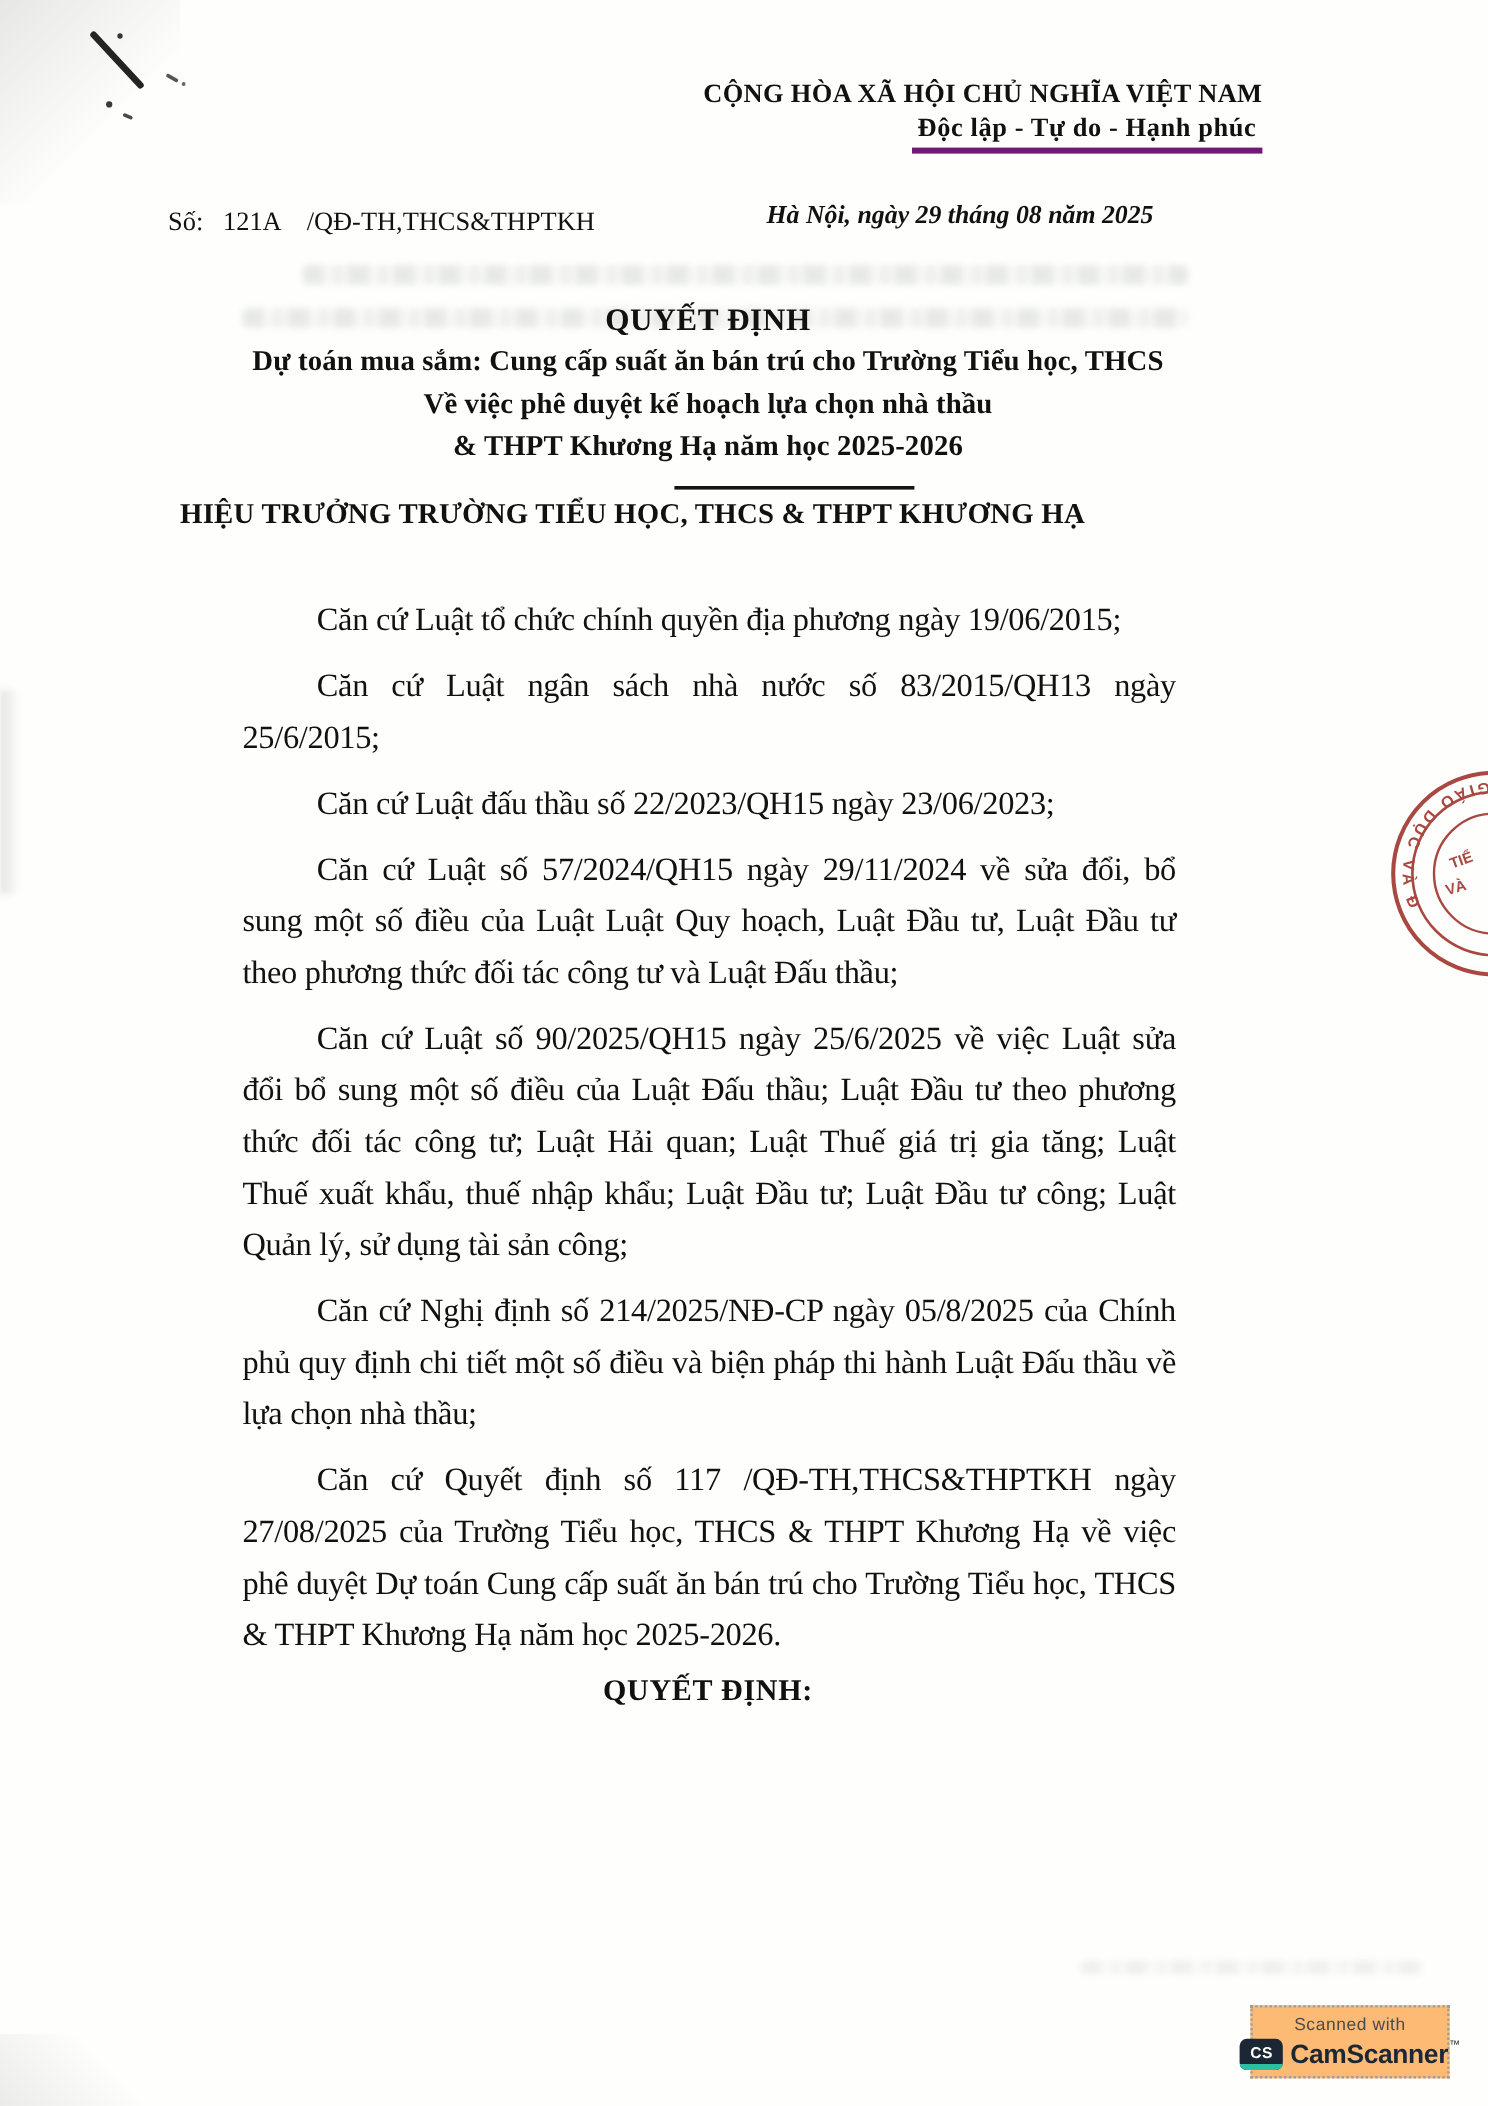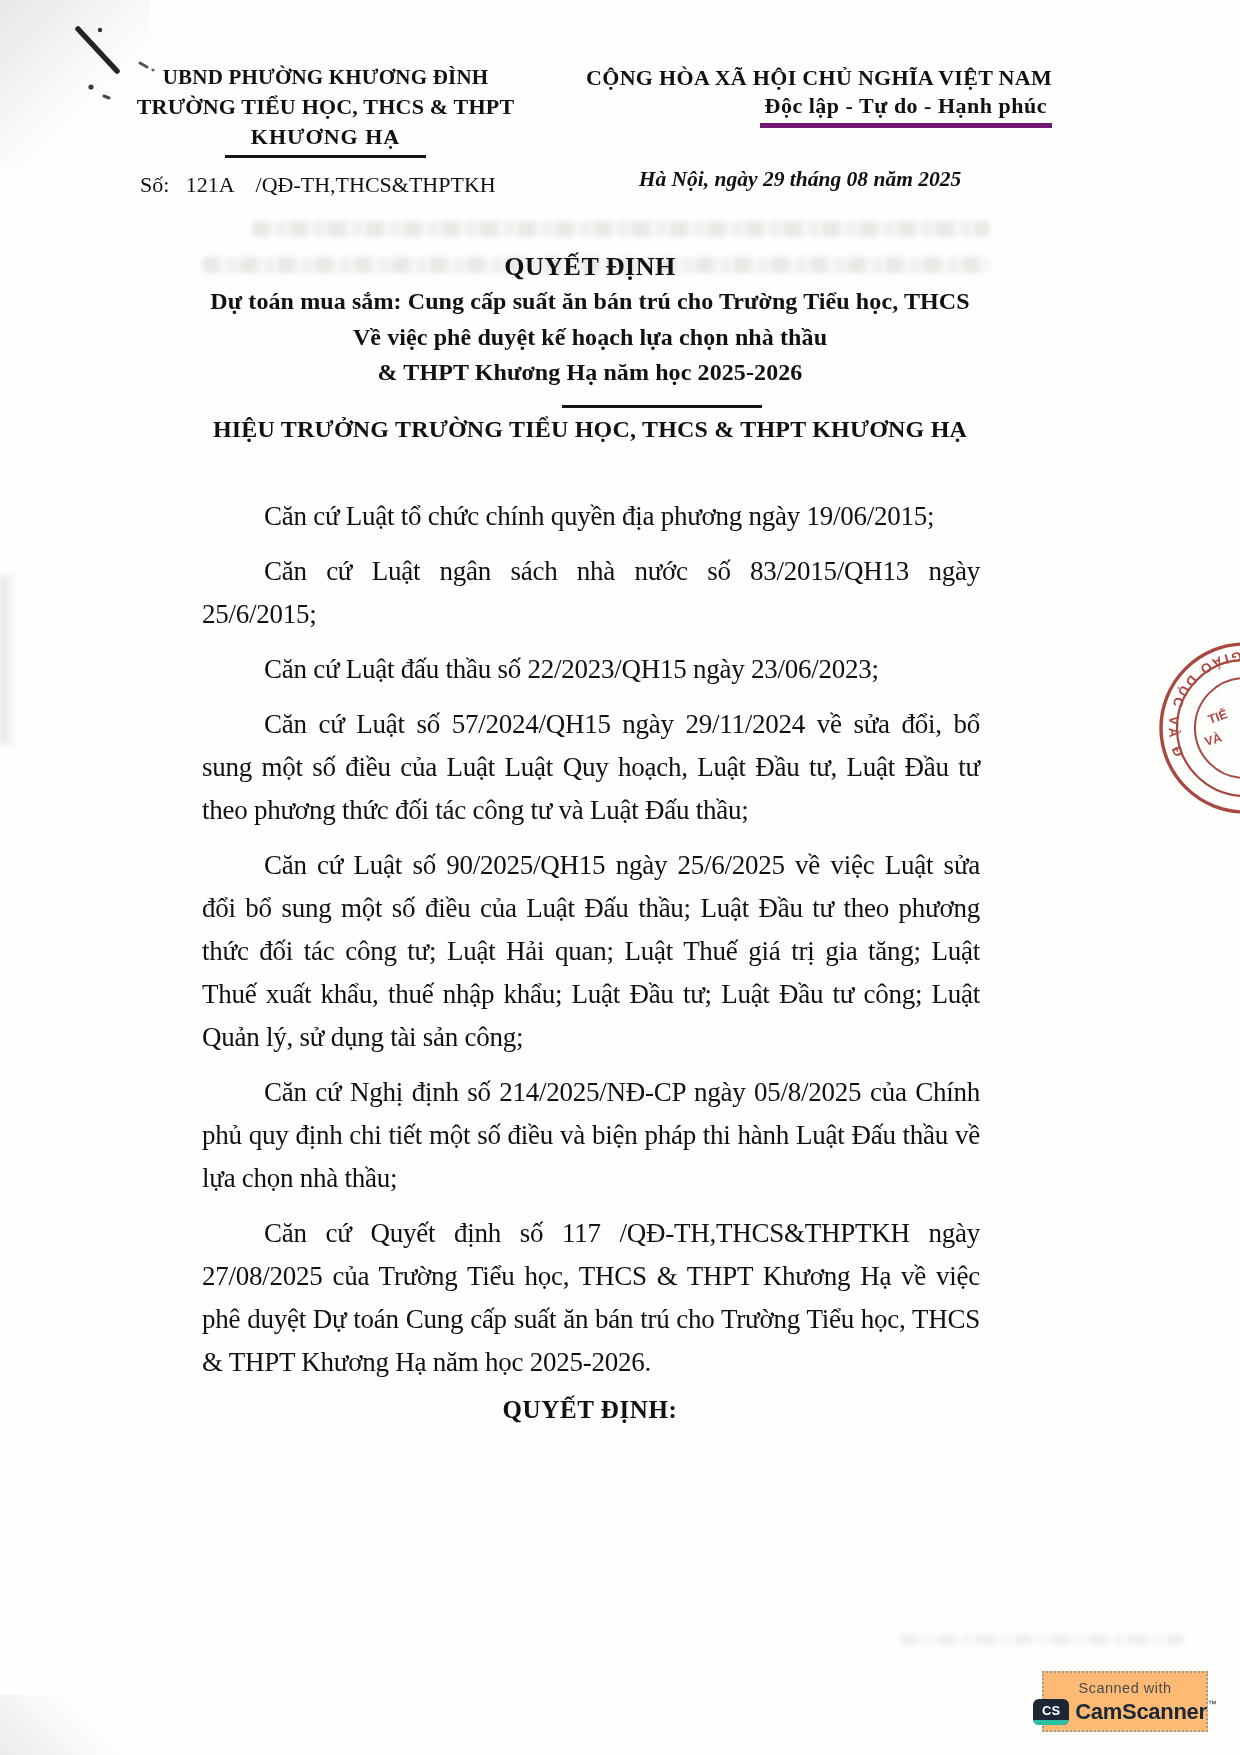--- a/index.html
+++ b/index.html
@@ -42,21 +42,21 @@
     border-bottom:5px solid #701a75;padding:0 5px 4px;margin-top:1px;}
   .date-line{position:absolute;left:560px;top:167px;width:480px;text-align:center;
     font-size:21.5px;font-weight:bold;font-style:italic;}
 
   
   .title-block{position:absolute;left:150px;top:250px;width:880px;text-align:center;}
   .title-main{font-size:26px;font-weight:bold;line-height:34px;letter-spacing:0.5px;}
   .title-sub{font-size:24px;font-weight:bold;line-height:35.5px;letter-spacing:0.1px;}
   .title-underline{position:absolute;left:562px;top:405px;width:200px;height:3px;background:#151515;}
 
-  .section-heading{position:absolute;left:150px;top:416px;width:880px;text-align:center;
+  .section-heading{position:absolute;left:150px;top:416px;width:880px;
     font-size:24px;font-weight:bold;letter-spacing:0.2px;}
 
   
   .body-block{position:absolute;left:190px;top:483px;width:802px;}
   .body-block p{margin:12px;font-size:27px;line-height:43px;text-indent:62px;
     text-align:justify;letter-spacing:-0.25px;}
   .closing-heading{position:absolute;left:150px;top:1396px;width:880px;text-align:center;
     font-size:25px;font-weight:bold;letter-spacing:0.6px;}
 
   
@@ -93,25 +93,20 @@
 
   <svg class="pen-marks" viewBox="0 0 260 130">
     <path d="M78,29 L117,71" stroke="#242424" stroke-width="5.5" stroke-linecap="round" fill="none"></path>
     <circle cx="100" cy="30" r="2.2" fill="#333"></circle>
     <path d="M140,63 l7,4" stroke="#555" stroke-width="3" stroke-linecap="round"></path>
     <circle cx="153" cy="70" r="1.6" fill="#666"></circle>
     <circle cx="91" cy="87" r="2.6" fill="#3a3a3a"></circle>
     <path d="M104,96 l5,2" stroke="#4a4a4a" stroke-width="3" stroke-linecap="round"></path>
   </svg>
 
-  <div class="hdr-left">
-    <div class="l1">UBND PHƯỜNG KHƯƠNG ĐÌNH</div>
-    <div class="l2">TRƯỜNG TIỂU HỌC, THCS &amp; THPT</div>
-    <div><span class="l3">KHƯƠNG HẠ</span></div>
-  </div>
   <div class="doc-number">Số:   121A    /QĐ-TH,THCS&amp;THPTKH</div>
 
   <div class="hdr-right">
     <div class="r1">CỘNG HÒA XÃ HỘI CHỦ NGHĨA VIỆT NAM</div>
     <div><span class="r2">Độc lập - Tự do - Hạnh phúc</span></div>
   </div>
   <div class="date-line">Hà Nội, ngày 29 tháng 08 năm 2025</div>
 
   <div class="title-block">
     <div class="title-main">QUYẾT ĐỊNH</div>

